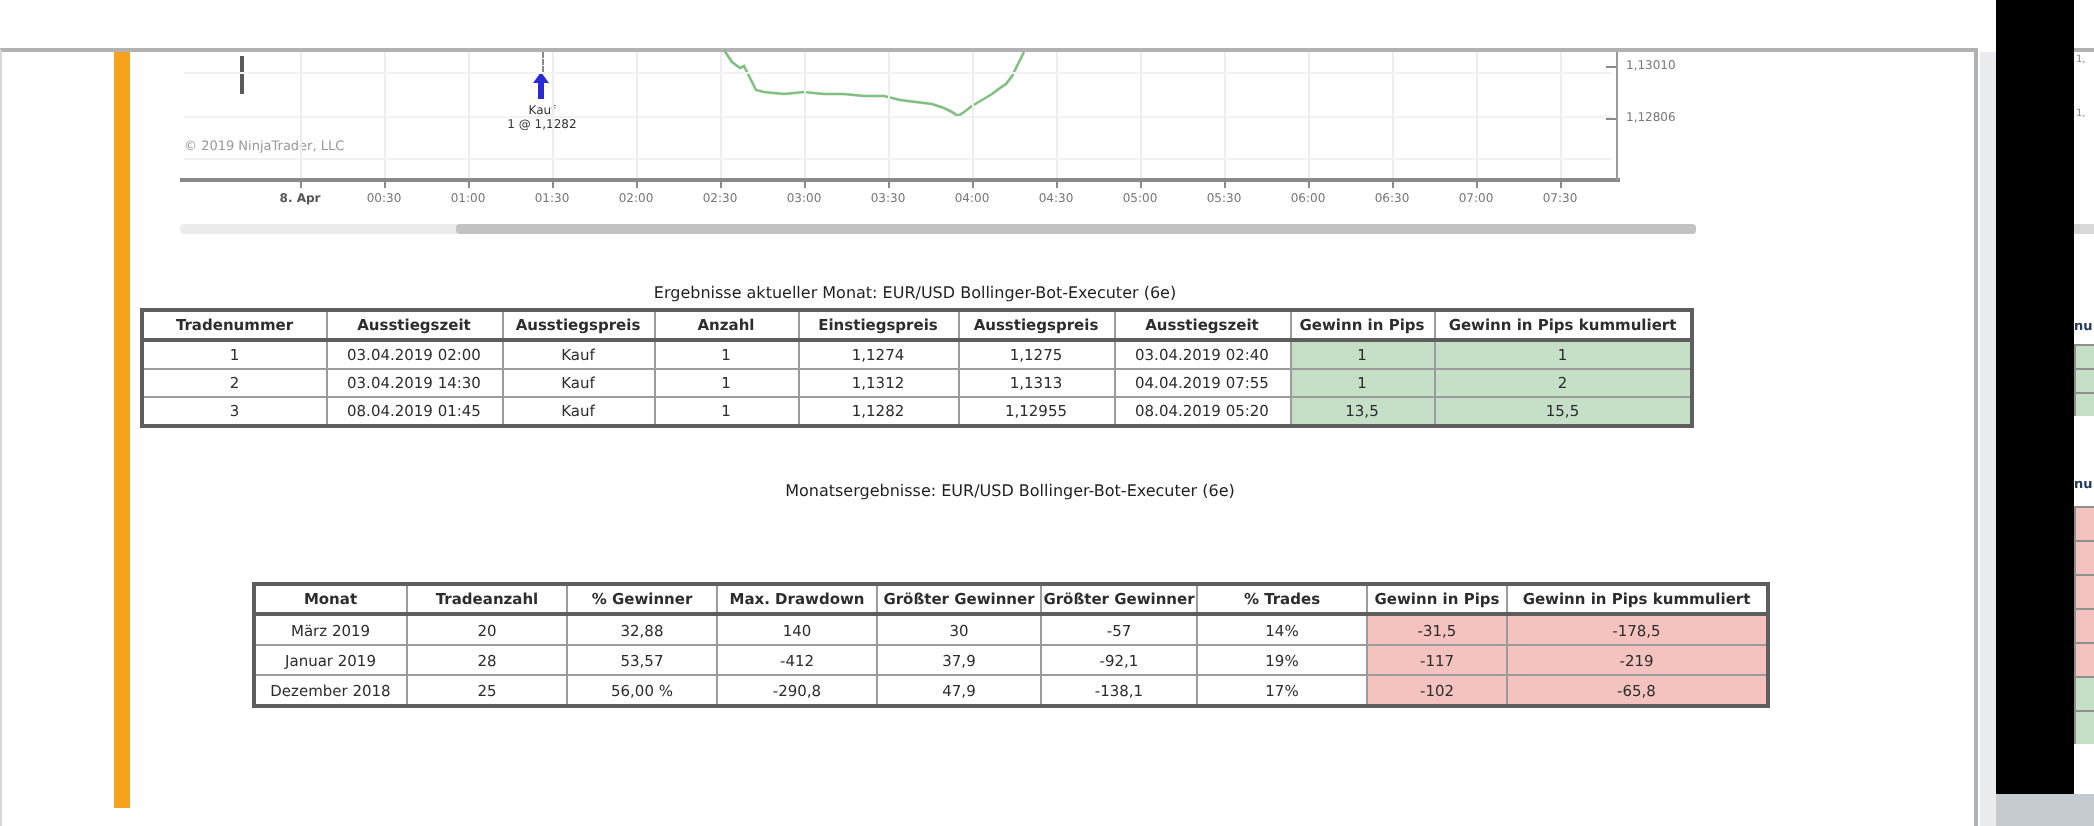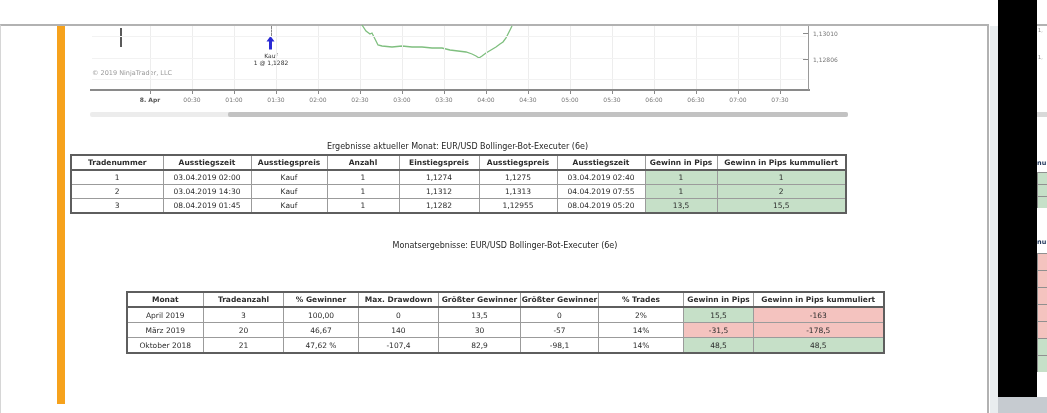--- a/index.html
+++ b/index.html
@@ -218,51 +218,51 @@
             <th>Max. Drawdown</th>
             <th>Größter Gewinner</th>
             <th>Größter Gewinner</th>
             <th>% Trades</th>
             <th>Gewinn in Pips</th>
             <th>Gewinn in Pips kummuliert</th>
           </tr>
         </thead>
         <tbody>
           <tr>
-            <td>April 2019</td>
-            <td>3</td>
-            <td>100,00</td>
-            <td>0</td>
-            <td>13,5</td>
-            <td>0</td>
-            <td>2%</td>
-            <td class="pos">15,5</td>
-            <td class="neg">-163</td>
-          </tr>
-          <tr>
             <td>März 2019</td>
             <td>20</td>
-            <td>46,67</td>
+            <td>32,88</td>
             <td>140</td>
             <td>30</td>
             <td>-57</td>
             <td>14%</td>
             <td class="neg">-31,5</td>
             <td class="neg">-178,5</td>
           </tr>
           <tr>
-            <td>Oktober 2018</td>
-            <td>21</td>
-            <td>47,62 %</td>
-            <td>-107,4</td>
-            <td>82,9</td>
-            <td>-98,1</td>
-            <td>14%</td>
-            <td class="pos">48,5</td>
-            <td class="pos">48,5</td>
+            <td>Januar 2019</td>
+            <td>28</td>
+            <td>53,57</td>
+            <td>-412</td>
+            <td>37,9</td>
+            <td>-92,1</td>
+            <td>19%</td>
+            <td class="neg">-117</td>
+            <td class="neg">-219</td>
+          </tr>
+          <tr>
+            <td>Dezember 2018</td>
+            <td>25</td>
+            <td>56,00 %</td>
+            <td>-290,8</td>
+            <td>47,9</td>
+            <td>-138,1</td>
+            <td>17%</td>
+            <td class="neg">-102</td>
+            <td class="neg">-65,8</td>
           </tr>
         </tbody>
       </table>
   </div>
 
   <div class="abs gap-strip"></div>
   <div class="abs black-bar"></div>
   <div class="abs bottom-gray"></div>
   <div class="abs sliver" id="sliver">
     <div class="abs sl-border"></div>

